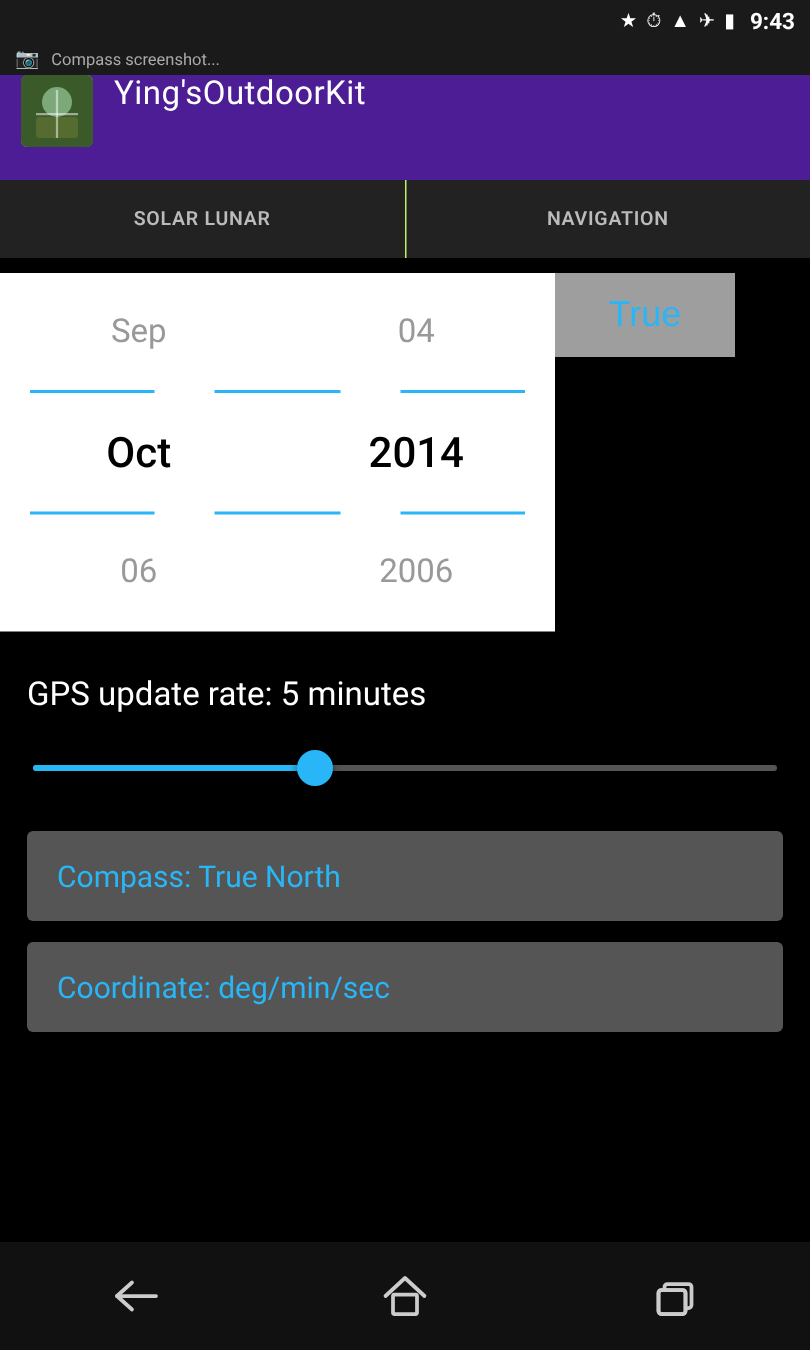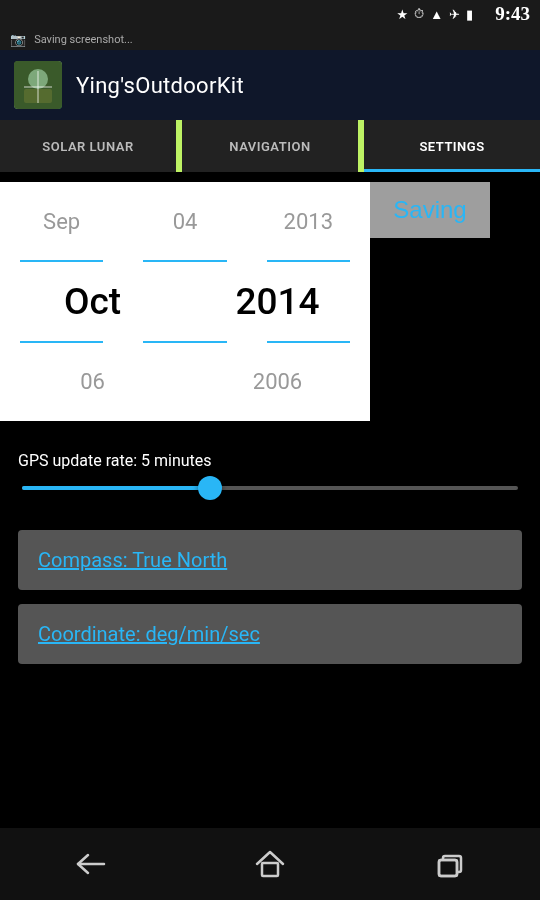--- a/index.html
+++ b/index.html
@@ -39,23 +39,22 @@
       align-items: center;
       padding: 0 10px;
       color: #aaa;
       font-size: 11px;
     }
 
     
     .app-header {
       width: 100%;
       height: 70px;
-      background: #0f172a;
-      display: flex;
-      align-items: center;
+      background: #4c1d95;
+      display: flex;
       padding: 0 14px;
       gap: 14px;
     }
     .app-icon {
       width: 48px;
       height: 48px;
       background: linear-gradient(135deg, #556b2f, #8fbc8f, #2e8b57);
       border-radius: 4px;
       display: flex;
       align-items: center;
@@ -90,21 +89,21 @@
       display: flex;
       align-items: center;
       justify-content: center;
       color: #bbb;
       font-size: 13px;
       font-weight: 600;
       letter-spacing: 0.5px;
       cursor: pointer;
       position: relative;
       text-transform: uppercase;
-      border-right: 6px solid #bef264;
+      border-right: 1px solid #bef264;
     }
     .tab:last-child { border-right: none; }
     .tab.active {
       color: #fff;
     }
     .tab.active::after {
       content: '';
       position: absolute;
       bottom: 0;
       left: 0;
@@ -145,21 +144,21 @@
     }
     .picker-cell {
       flex: 1;
       text-align: center;
       font-size: 22px;
       color: #999;
       padding: 10px 0;
     }
     .picker-cell.selected {
       color: #000;
-      font-size: 37px;
+      font-size: 28px;
       font-weight: 500;
       position: relative;
     }
     .divider-row {
       display: flex;
       width: 100%;
       justify-content: space-around;
     }
     .picker-divider {
       flex: 1;
@@ -179,21 +178,22 @@
       align-self: flex-start;
       margin-top: 0;
     }
 
     
     .gps-section {
       padding: 20px 18px 10px 18px;
     }
     .gps-label {
       color: #fff;
-      font-size: 16px;
+      font-size: 22px;
+      margin-bottom: 18px;
     }
     .slider-container {
       width: 100%;
       padding: 0 4px;
       position: relative;
       height: 36px;
       display: flex;
       align-items: center;
     }
     .slider-track {
@@ -226,21 +226,20 @@
       margin: 14px 18px 0 18px;
       background: #555;
       border-radius: 4px;
       padding: 18px 20px;
       cursor: pointer;
     }
     .settings-button-text {
       color: #29b6f6;
       font-size: 20px;
       font-weight: 400;
-      text-decoration: underline;
     }
 
     
     .bottom-nav {
       position: absolute;
       bottom: 0;
       width: 100%;
       height: 72px;
       background: #111;
       display: flex;
@@ -261,27 +260,27 @@
 </head>
 <body>
 
 <div class="status-bar">
   <div class="status-bar-icons">
     <span>★</span>
     <span>⏱</span>
     <span>▲</span>
     <span>✈</span>
     <span>▮</span>
-    <span style="font-weight:bold;font-size:19px;margin-left:16px;font-family:Liberation Serif, serif;">9:43</span>
+    <span style="font-weight:bold;font-size:15px;margin-left:4px;">9:43</span>
   </div>
 </div>
 
 <div class="notif-bar">
   <span style="margin-right:8px;font-size:13px;">📷</span>
-  <span>Saving screenshot...</span>
+  <span>Compass screenshot...</span>
 </div>
 
 <div class="app-header">
   <div class="app-icon">
     <svg viewBox="0 0 48 48" xmlns="http://www.w3.org/2000/svg">
       <rect width="48" height="48" fill="#3a5a2a"></rect>
       <circle cx="24" cy="18" r="10" fill="#8fbc8f" opacity="0.8"></circle>
       <rect x="10" y="28" width="28" height="14" fill="#556b2f" rx="2"></rect>
       <line x1="24" y1="10" x2="24" y2="42" stroke="#fff" stroke-width="1.5" opacity="0.5"></line>
       <line x1="10" y1="26" x2="38" y2="26" stroke="#fff" stroke-width="1.5" opacity="0.5"></line>
@@ -290,34 +289,30 @@
   <span class="app-title">Ying'sOutdoorKit</span>
 </div>
 
 <div class="tab-bar">
   <div class="tab">
     <span>SOLAR  LUNAR</span>
   </div>
   <div class="tab">
     <span>NAVIGATION</span>
   </div>
-  <div class="tab active">
-    <span>SETTINGS</span>
-  </div>
 </div>
 
 <div class="main-content">
 
   <div class="date-picker-container">
     <div class="date-picker">
 
       <div class="date-picker-row">
         <div class="picker-cell">Sep</div>
         <div class="picker-cell">04</div>
-        <div class="picker-cell">2013</div>
       </div>
 
       <div class="divider-row">
         <div class="picker-divider"></div>
         <div class="picker-divider"></div>
         <div class="picker-divider"></div>
       </div>
 
       <div class="date-picker-row">
         <div class="picker-cell selected">Oct</div>
@@ -329,21 +324,21 @@
         <div class="picker-divider"></div>
         <div class="picker-divider"></div>
       </div>
 
       <div class="date-picker-row">
         <div class="picker-cell">06</div>
         <div class="picker-cell">2006</div>
       </div>
     </div>
 
-    <button class="today-button">Saving</button>
+    <button class="today-button">True</button>
   </div>
 
   <div class="gps-section">
     <div class="gps-label">GPS update rate: 5 minutes</div>
     <div class="slider-container">
       <div class="slider-track">
         <div class="slider-fill"></div>
         <div class="slider-thumb"></div>
       </div>
     </div>

